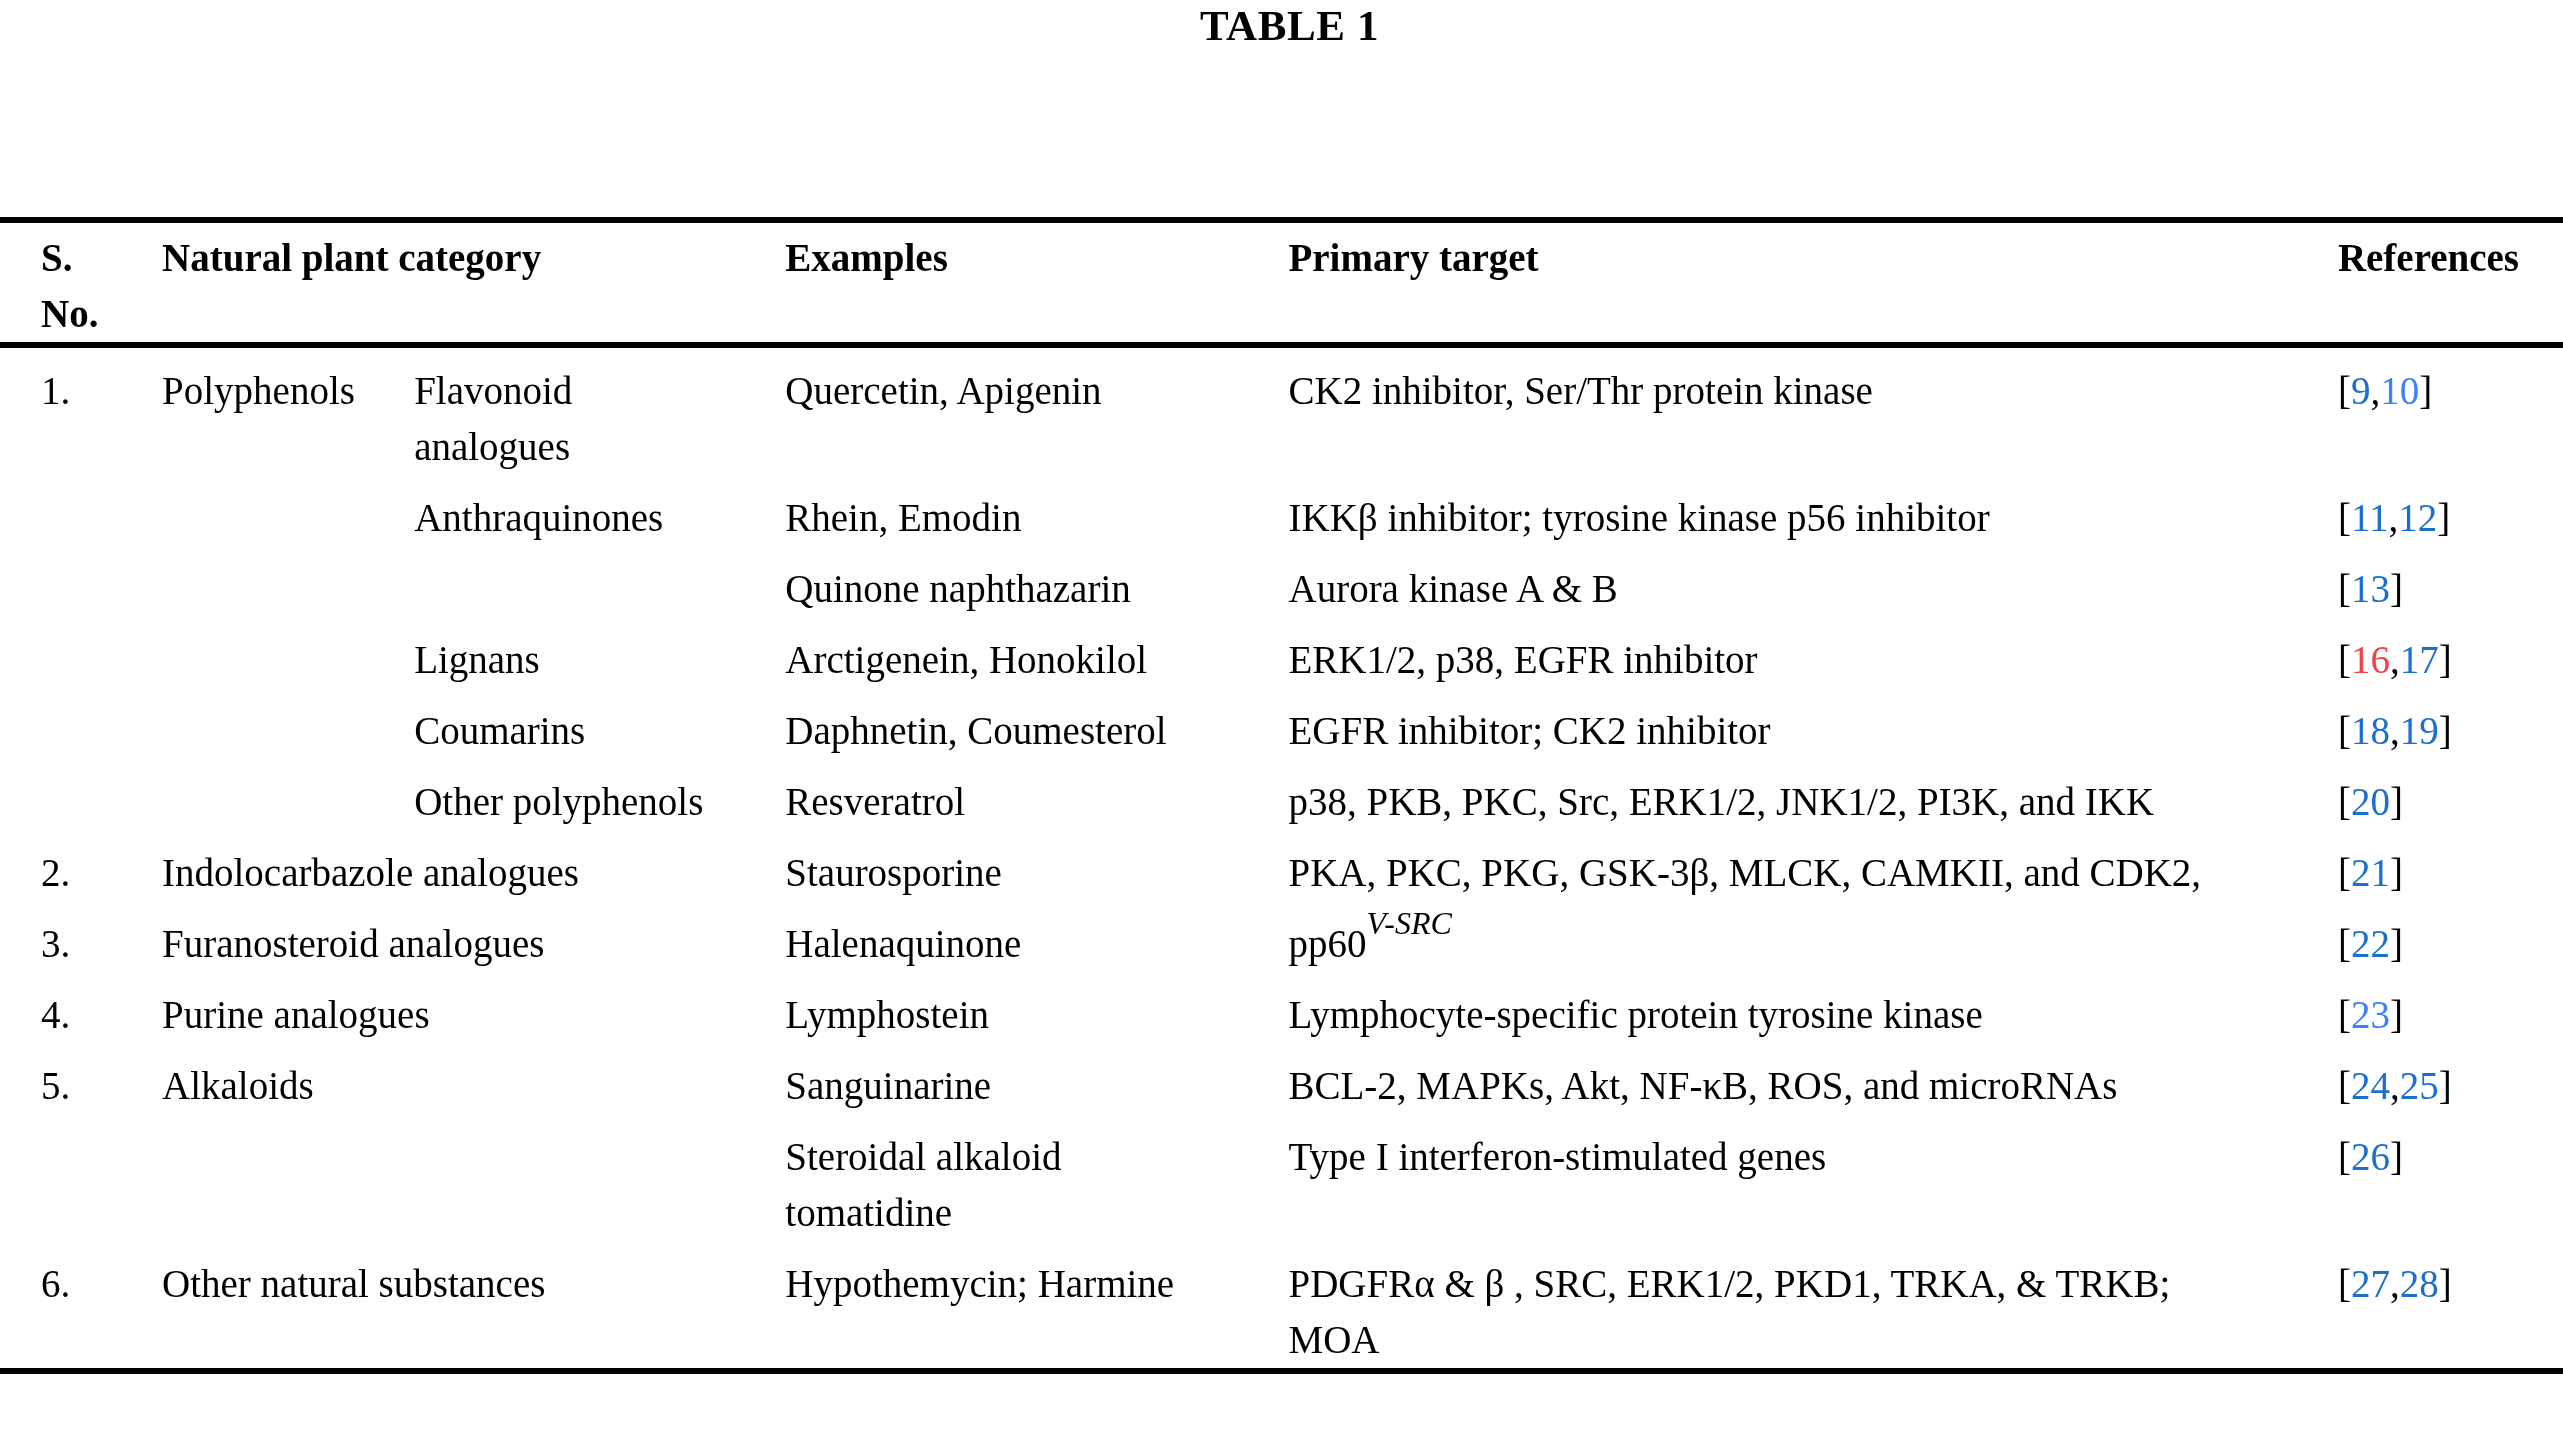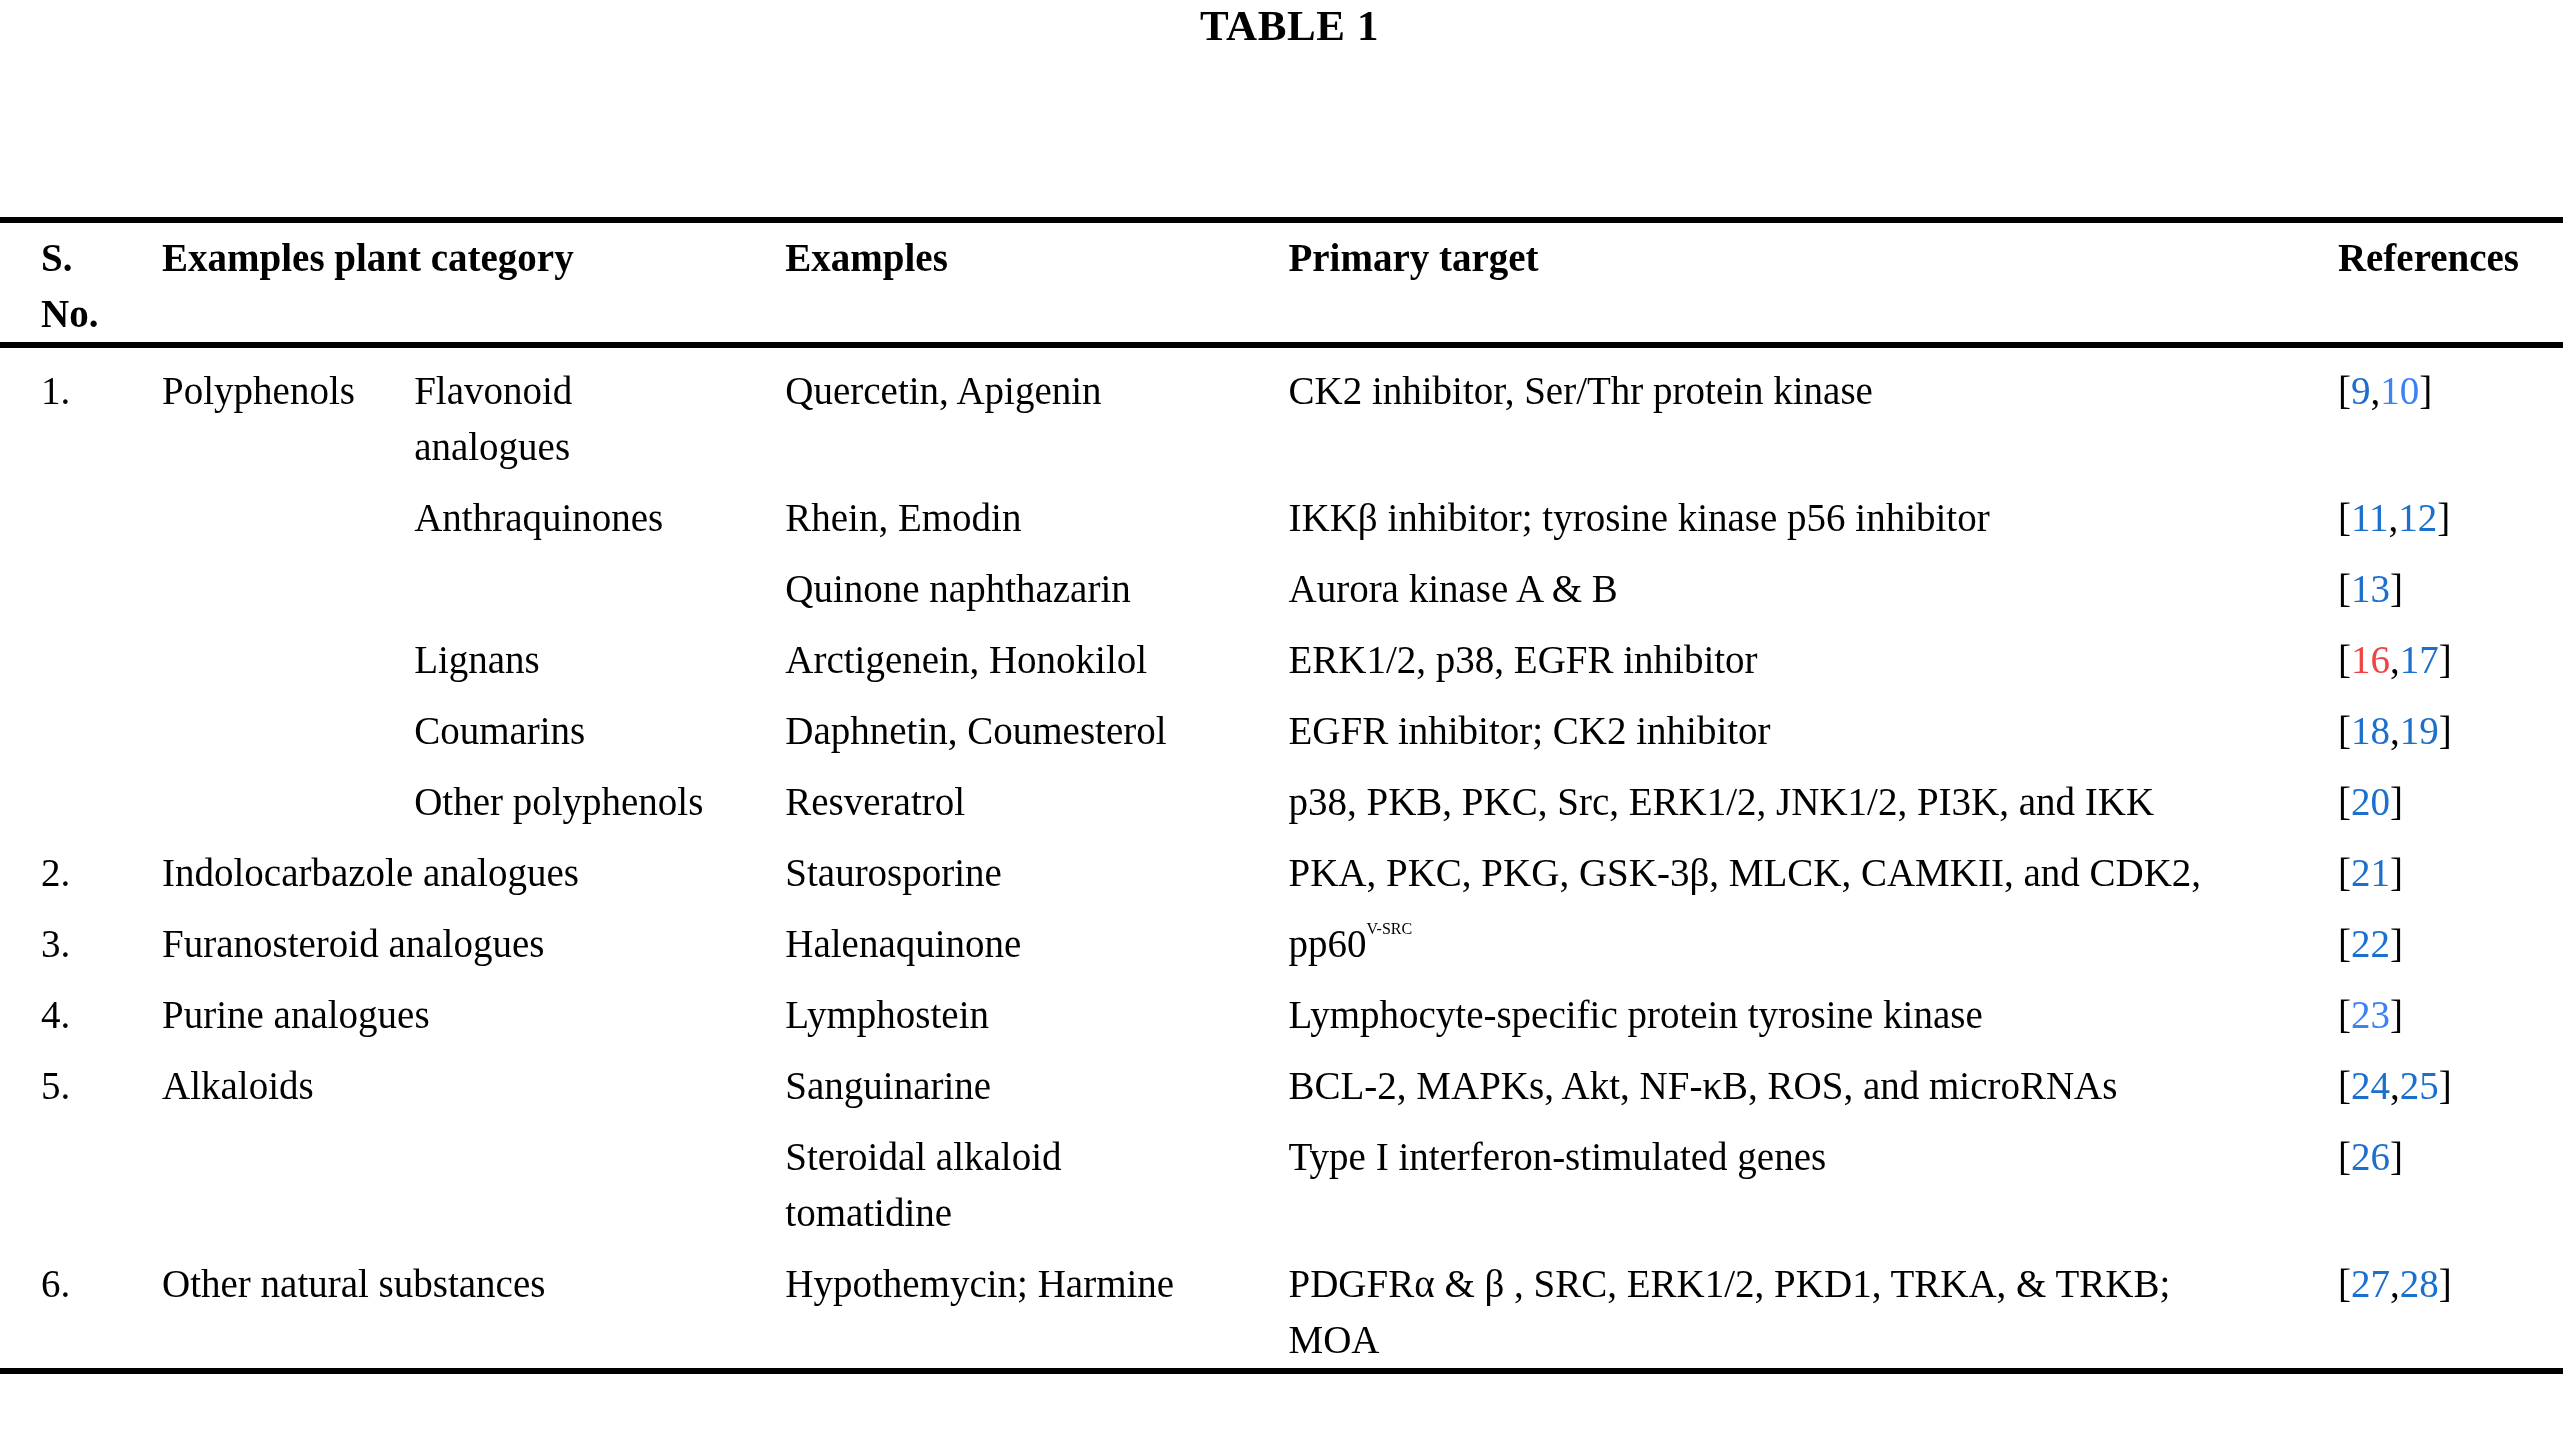--- a/index.html
+++ b/index.html
@@ -10,21 +10,21 @@
   .tbl-caption{position:absolute;top:114px;left:0;width:100%;text-align:center;
                font-size:41px;font-weight:700;}
   table.tbl{position:absolute;top:217px;left:0;width:2563px;border-collapse:collapse;
             table-layout:fixed;border-top:6.7px solid #000;border-bottom:6.7px solid #000;}
   th,td{vertical-align:top;text-align:left;padding:0;overflow:visible;}
   thead th{font-weight:700;font-size:39px;line-height:56px;padding-top:7.3px;
            white-space:pre-line;border-bottom:6.7px solid #000;}
   tbody td{font-weight:400;font-size:39px;line-height:56px;padding-top:15px;}
   .c-sno{padding-left:41px;}
   .wrap{white-space:pre-line;}
-  sup.vsrc{font-size:16px;line-height:0;vertical-align:23px;letter-spacing:0;}
+  sup.vsrc{font-size:32px;line-height:0;vertical-align:23px;letter-spacing:0;font-style:italic;}
   .bracket{color:#000000;}
   .ref-num{color:#1b6fce;}
 </style>
 </head>
 <body>
 
 <div class="page">
 
   <div class="tbl-label">TABLE 1</div>
 
@@ -34,21 +34,21 @@
         <col style="width:252px">
         <col style="width:371px">
       <col style="width:503px">
         <col style="width:1049px">
         <col style="width:225px">
     </colgroup>
     <thead>
       <tr>
         <th class="c-sno">S.
 No.</th>
-        <th colspan="2">Examples plant category</th>
+        <th colspan="2">Natural plant category</th>
         <th>Examples</th>
         <th>Primary target</th>
         <th>References</th>
       </tr>
     </thead>
     <tbody>
 
       <tr>
         <td class="c-sno">1.</td>
         <td>Polyphenols</td>

